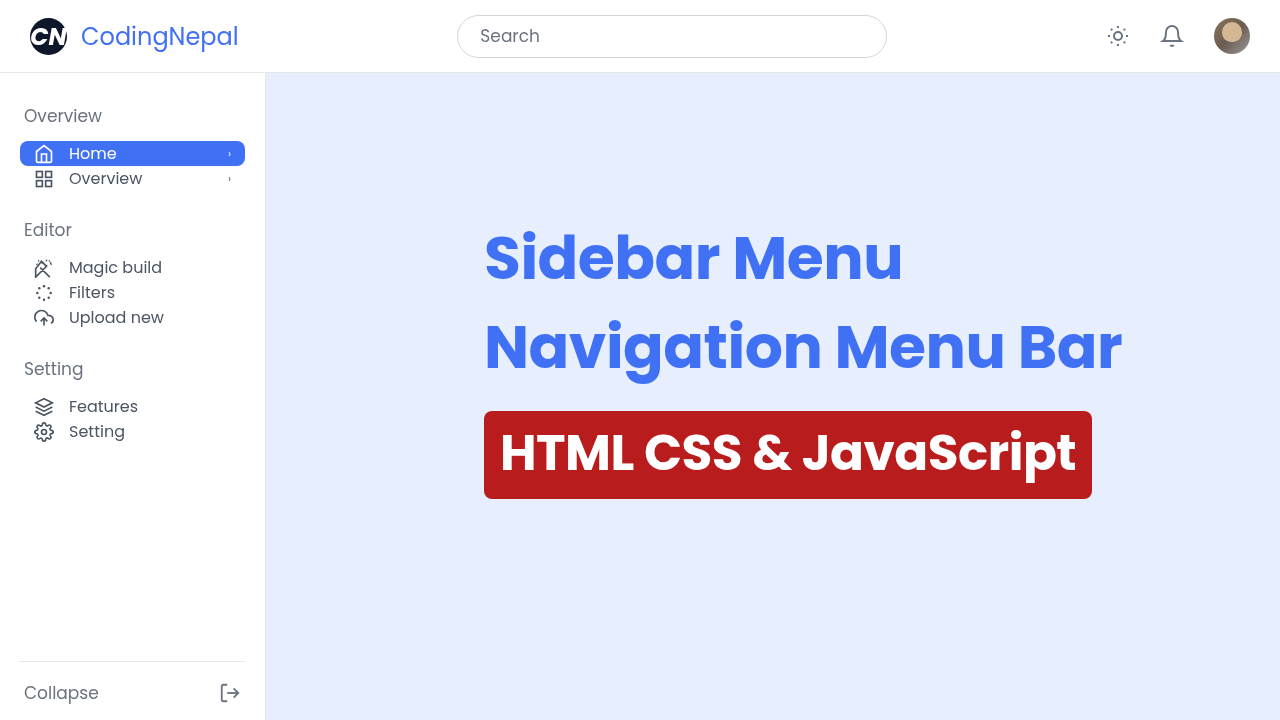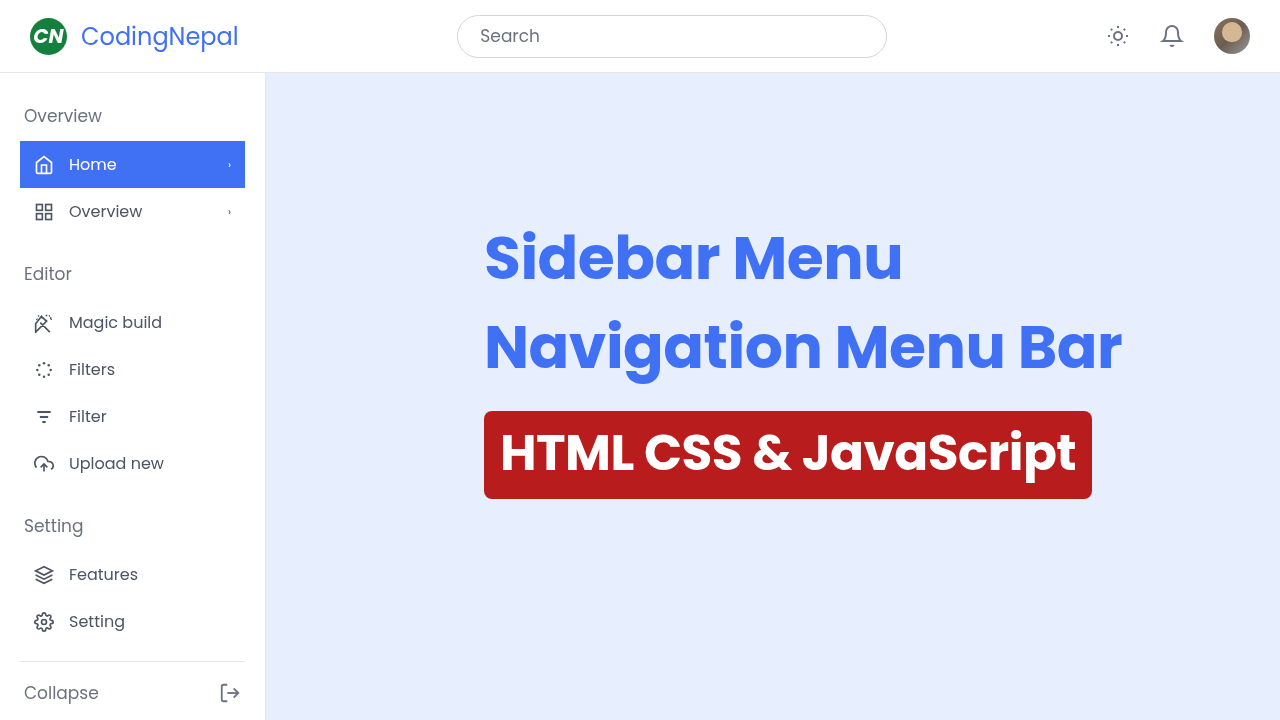--- a/index.html
+++ b/index.html
@@ -1,38 +1,38 @@
 <!DOCTYPE html>
 <html><head>
   <meta charset="utf-8">
   <style>
     * { margin: 0; padding: 0; box-sizing: border-box; font-family: 'Poppins', -apple-system, BlinkMacSystemFont, 'Segoe UI', sans-serif; }
     body { width: 1280px; height: 720px; overflow: hidden; background: #fff; }
     
     .navbar { height: 73px; border-bottom: 1px solid #e5e7eb; display: flex; align-items: center; padding: 0 30px; justify-content: space-between; }
     .logo-wrap { display: flex; align-items: center; gap: 14px; }
-    .logo-circle { width: 37px; height: 37px; border-radius: 50%; background: #15803d; display: flex; align-items: center; justify-content: center; color: #fff; font-weight: 700; font-style: italic; font-size: 20px; }
+    .logo-circle { width: 37px; height: 37px; border-radius: 50%; background: #0f172a; display: flex; align-items: center; justify-content: center; color: #fff; font-weight: 700; font-style: italic; font-size: 24px; }
     .brand { color: #4070f4; font-size: 24px; font-weight: 400; }
     
     .search-box { width: 430px; height: 43px; border: 1px solid #d1d5db; border-radius: 25px; padding: 0 22px; font-size: 17px; color: #6b7280; outline: none; }
     .search-box::placeholder { color: #6b7280; }
     
     .nav-right { display: flex; align-items: center; gap: 30px; }
     .nav-icon { width: 24px; height: 24px; display: flex; align-items: center; justify-content: center; color: #6b7280; cursor: pointer; }
     .avatar { width: 36px; height: 36px; border-radius: 50%; background: linear-gradient(135deg, #8b7355 0%, #6b5d52 50%, #9a9a98 100%); cursor: pointer; overflow: hidden; position: relative; }
     .avatar::after { content: ''; position: absolute; top: 4px; left: 8px; width: 20px; height: 20px; background: #d4b896; border-radius: 50% 50% 45% 45%; }
     
     .container { display: flex; height: calc(720px - 73px); }
     .sidebar { width: 266px; border-right: 1px solid #e5e7eb; padding: 22px 20px 0; display: flex; flex-direction: column; }
     .sidebar-content { flex: 1; }
     
     .section-title { color: #6b7280; font-size: 17px; font-weight: 400; padding: 8px 4px 12px; }
     .section-title.mt { margin-top: 18px; }
     
-    .nav-item { display: flex; align-items: center; padding: 11px 14px; border-radius: 0; cursor: pointer; color: #4b5563; font-size: 16px; position: relative; }
+    .nav-item { display: flex; align-items: center; padding: 0 14px; border-radius: 8px; cursor: pointer; color: #4b5563; font-size: 16px; position: relative; }
     .nav-item.active { background: #4070f4; color: #fff; }
     .nav-item .icon { width: 20px; height: 20px; margin-right: 15px; display: flex; align-items: center; justify-content: center; flex-shrink: 0; }
     .nav-item .chevron { position: absolute; right: 14px; font-size: 11px; }
     
     .sidebar-footer { border-top: 1px solid #e5e7eb; padding: 18px 4px 14px; display: flex; align-items: center; justify-content: space-between; color: #6b7280; font-size: 17px; cursor: pointer; gap: 24px; }
     .collapse-icon { width: 22px; height: 22px; display: flex; align-items: center; justify-content: center; }
     
     .main { flex: 1; background: #e7effe; display: flex; flex-direction: column; justify-content: center; padding-left: 218px; padding-bottom: 80px; }
     .hero-line { color: #4070f4; font-size: 60px; font-weight: 700; line-height: 1.48; letter-spacing: -0.5px; }
     .hero-badge { display: inline-block; background: #b91c1c; color: #fff; font-size: 50px; font-weight: 700; padding: 4px 16px 8px; border-radius: 8px; margin-top: 20px; letter-spacing: -0.5px; }
@@ -121,30 +121,20 @@
               <circle cx="17.66" cy="17.66" r="1.5"></circle>
               <circle cx="12" cy="20" r="1.5"></circle>
               <circle cx="6.34" cy="17.66" r="1.5"></circle>
               <circle cx="4" cy="12" r="1.5"></circle>
               <circle cx="6.34" cy="6.34" r="1.5"></circle>
             </svg>
         </span>
         <span>Filters</span>
       </div>
 
-      <div class="nav-item">
-        <span class="icon">
-          <svg viewBox="0 0 24 24" fill="none" stroke="currentColor" stroke-width="2.5">
-              <line x1="4" y1="6" x2="20" y2="6"></line>
-              <line x1="7" y1="12" x2="17" y2="12"></line>
-              <line x1="10" y1="18" x2="14" y2="18"></line>
-            </svg>
-        </span>
-        <span>Filter</span>
-      </div>
 
       <div class="nav-item">
         <span class="icon">
           <svg viewBox="0 0 24 24" fill="none" stroke="currentColor" stroke-width="2">
               <path d="M16 16l-4-4-4 4M12 12v9"></path>
               <path d="M20.39 18.39A5 5 0 0 0 18 9h-1.26A8 8 0 1 0 3 16.3"></path>
             </svg>
         </span>
         <span>Upload new</span>
       </div>

